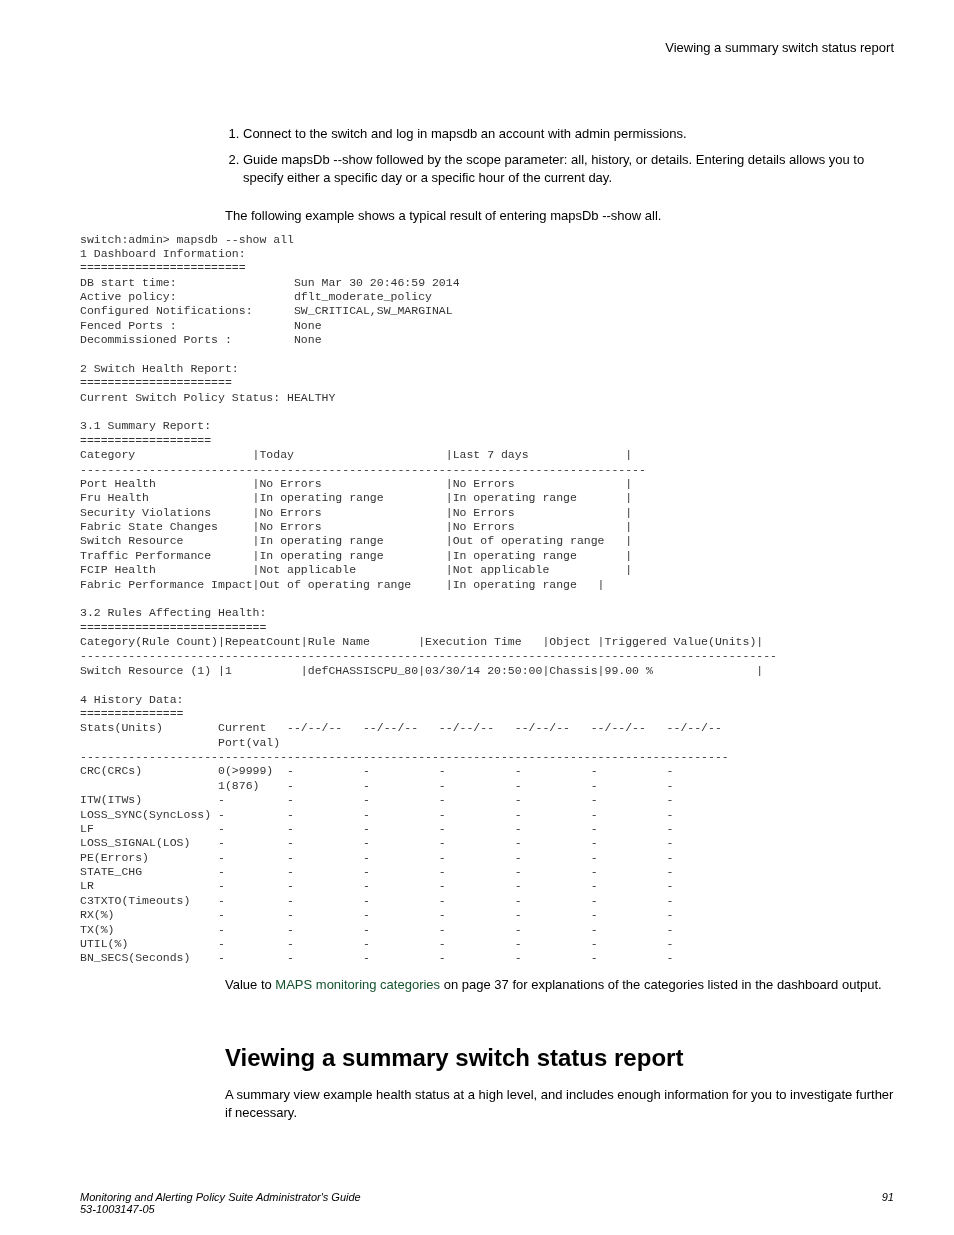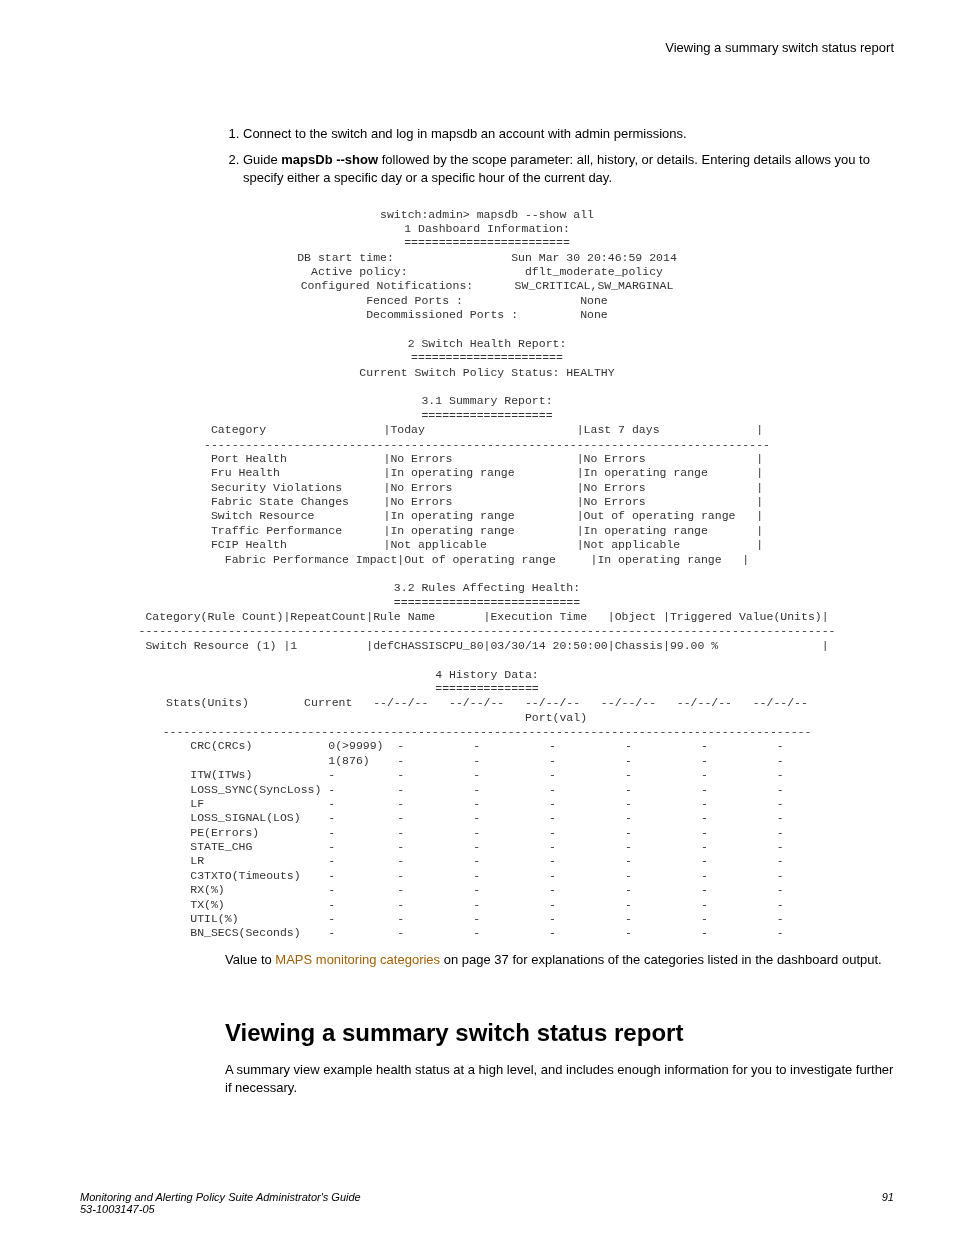--- a/index.html
+++ b/index.html
@@ -21,38 +21,37 @@
     margin-left: 145px;
   }
   ol {
     padding-left: 18px;
     margin: 0 0 20px 0;
   }
   ol li {
     margin-bottom: 8px;
     line-height: 1.4;
   }
-  .bold { font-weight: bold; }
+  .bold { font-weight: normal; }
   pre {
     font-family: "Courier New", monospace;
     font-size: 11.5px;
     line-height: 1.25;
     white-space: pre;
     margin: 10px 0 10px -145px;
     color: #333;
-    text-align: center;
   }
   .intro {
     margin: 14px 0 10px 0;
   }
   .refer {
     margin-top: 10px;
     line-height: 1.4;
   }
-  .refer a { color: #a16207; text-decoration: none; }
+  .refer a { color: #14532d; text-decoration: none; }
   h2.section {
     font-family: Arial, Helvetica, sans-serif;
     font-weight: bold;
     font-size: 24px;
     margin: 50px 0 14px 0;
     letter-spacing: 0;
   }
   .para {
     margin: 10px 0;
     line-height: 1.4;
@@ -76,20 +75,23 @@
 <div class="header-right">Viewing a summary switch status report</div>
 
 <div class="content">
   <ol>
     <li>Connect to the switch and log in mapsdb an account with admin permissions.</li>
     <li>
       <span>Guide </span><span class="bold">mapsDb --show</span><span> followed by the scope parameter: all, history, or details. Entering details allows you to specify either a specific day or a specific hour of the current day.</span>
     </li>
   </ol>
 
+  <div class="intro">
+    <span>The following example shows a typical result of entering </span><span class="bold">mapsDb --show all</span><span>.</span>
+  </div>
 
   <pre>switch:admin&gt; mapsdb --show all
 1 Dashboard Information:
 ========================
 DB start time:                 Sun Mar 30 20:46:59 2014
 Active policy:                 dflt_moderate_policy
 Configured Notifications:      SW_CRITICAL,SW_MARGINAL
 Fenced Ports :                 None
 Decommissioned Ports :         None
 

